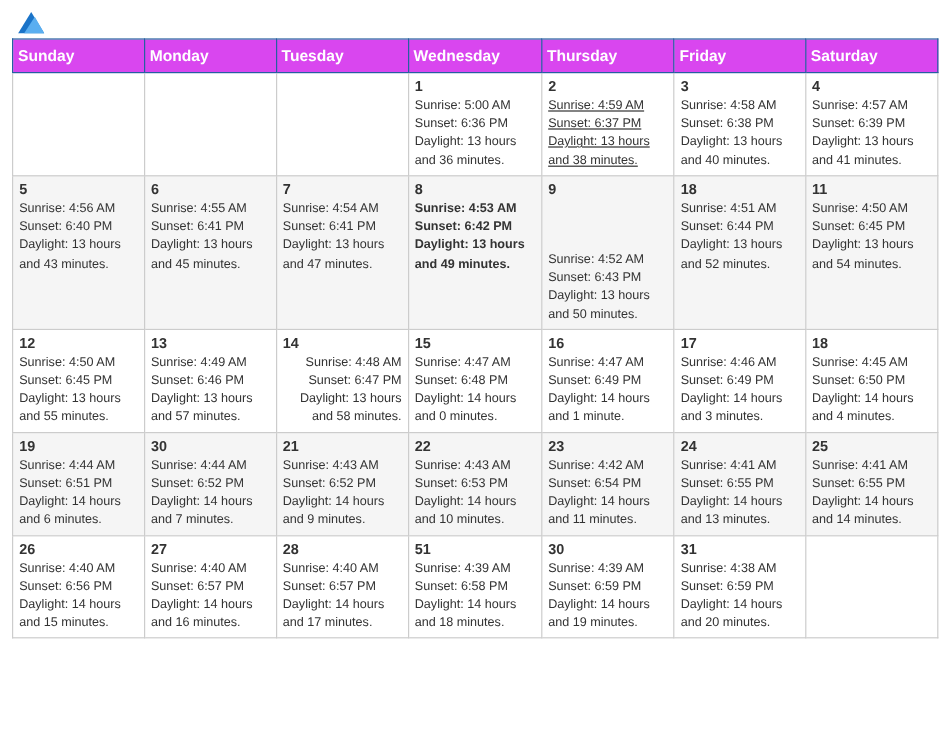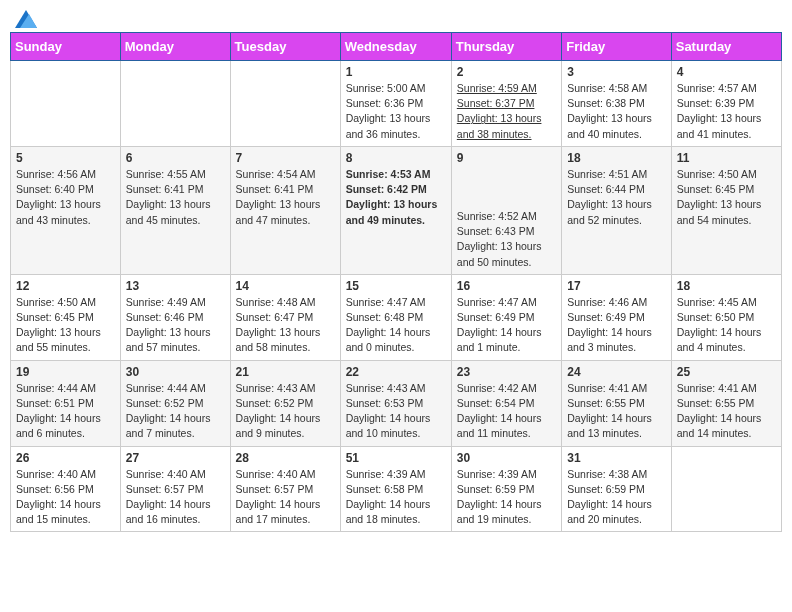--- a/index.html
+++ b/index.html
@@ -209,21 +209,21 @@
         </td>
         <td>
           <span class="day-num">13</span>
           <div class="day-info" style="white-space: pre-line;">Sunrise: 4:49 AM
 Sunset: 6:46 PM
 Daylight: 13 hours
 and 57 minutes.</div>
         </td>
         <td>
           <span class="day-num">14</span>
-          <div class="day-info" style="white-space: pre-line;">Sunrise: 4:48 AM
+          <div class="day-info" style="white-space: pre-line; text-align: right;">Sunrise: 4:48 AM
 Sunset: 6:47 PM
 Daylight: 13 hours
 and 58 minutes.</div>
         </td>
         <td>
           <span class="day-num">15</span>
           <div class="day-info" style="white-space: pre-line;">Sunrise: 4:47 AM
 Sunset: 6:48 PM
 Daylight: 14 hours
 and 0 minutes.</div>

